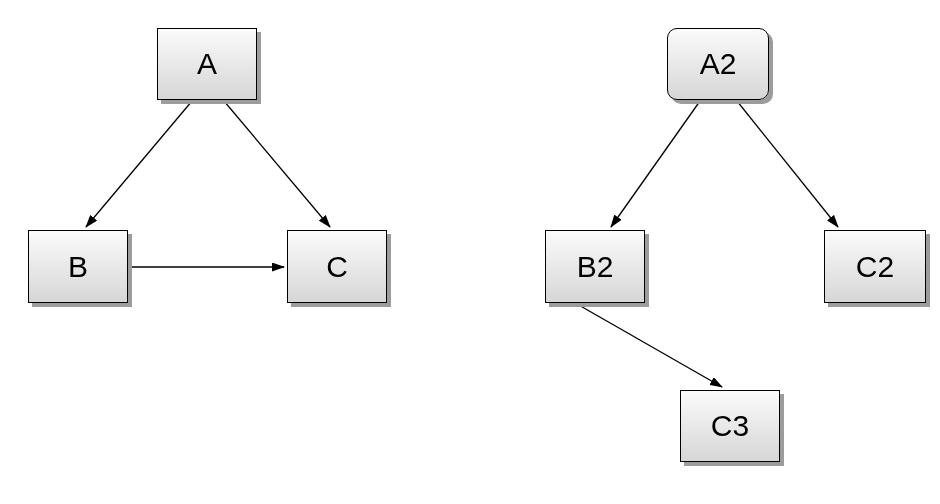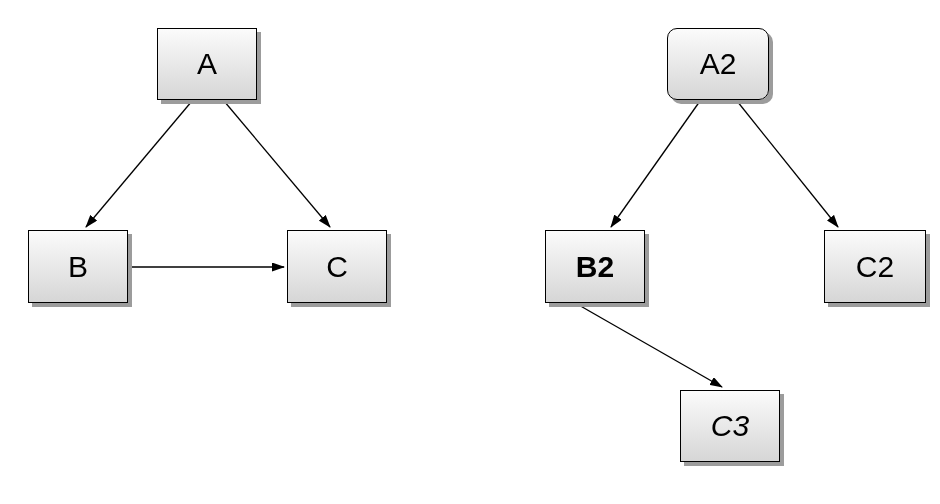--- a/index.html
+++ b/index.html
@@ -64,22 +64,22 @@
     </div>
     <div class="node" style="left: 28px; top: 230px; width: 100px; height: 73px;">
       <span>B</span>
     </div>
     <div class="node" style="left: 287px; top: 230px; width: 100px; height: 73px;">
       <span>C</span>
     </div>
     <div class="node" style="left: 667px; top: 28px; width: 102px; height: 72px; border-radius: 10px;">
       <span>A2</span>
     </div>
-    <div class="node" style="left: 545px; top: 230px; width: 100px; height: 73px; font-weight: bold;">
+    <div class="node" style="left: 545px; top: 230px; width: 100px; height: 73px;">
       <span>B2</span>
     </div>
     <div class="node" style="left: 824px; top: 230px; width: 102px; height: 73px;">
       <span>C2</span>
     </div>
-    <div class="node" style="left: 680px; top: 390px; width: 100px; height: 72px; font-style: italic;">
+    <div class="node" style="left: 680px; top: 390px; width: 100px; height: 72px;">
       <span>C3</span>
     </div>
   </div>
 
 </body></html>

